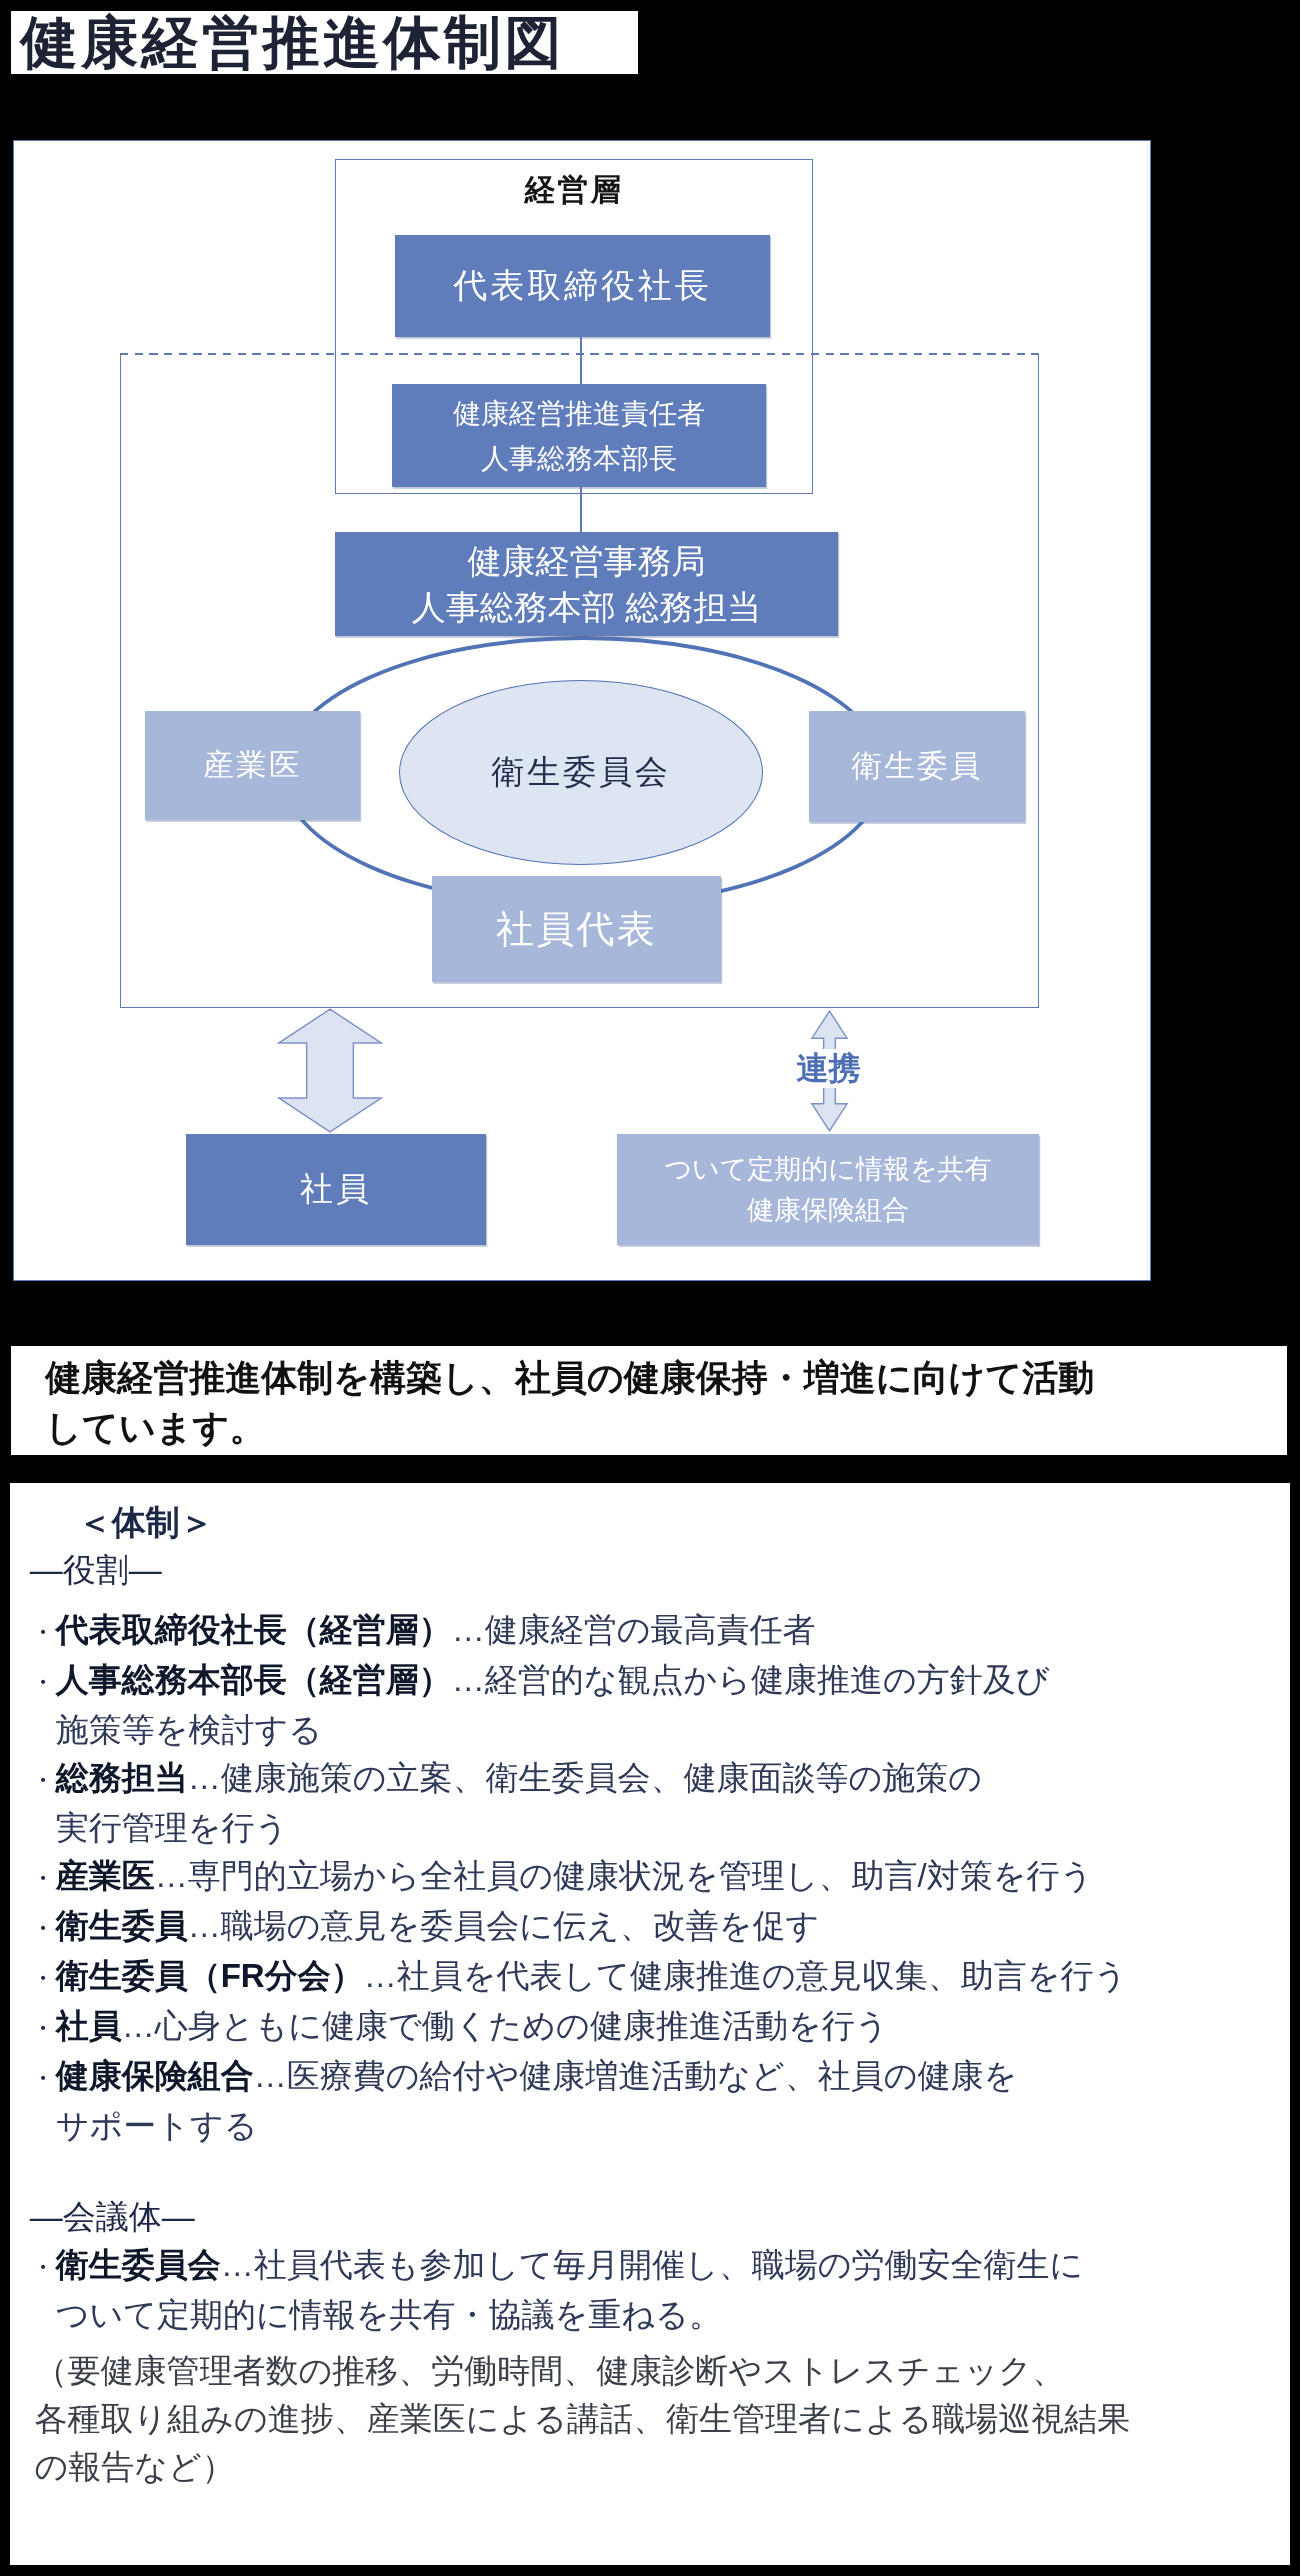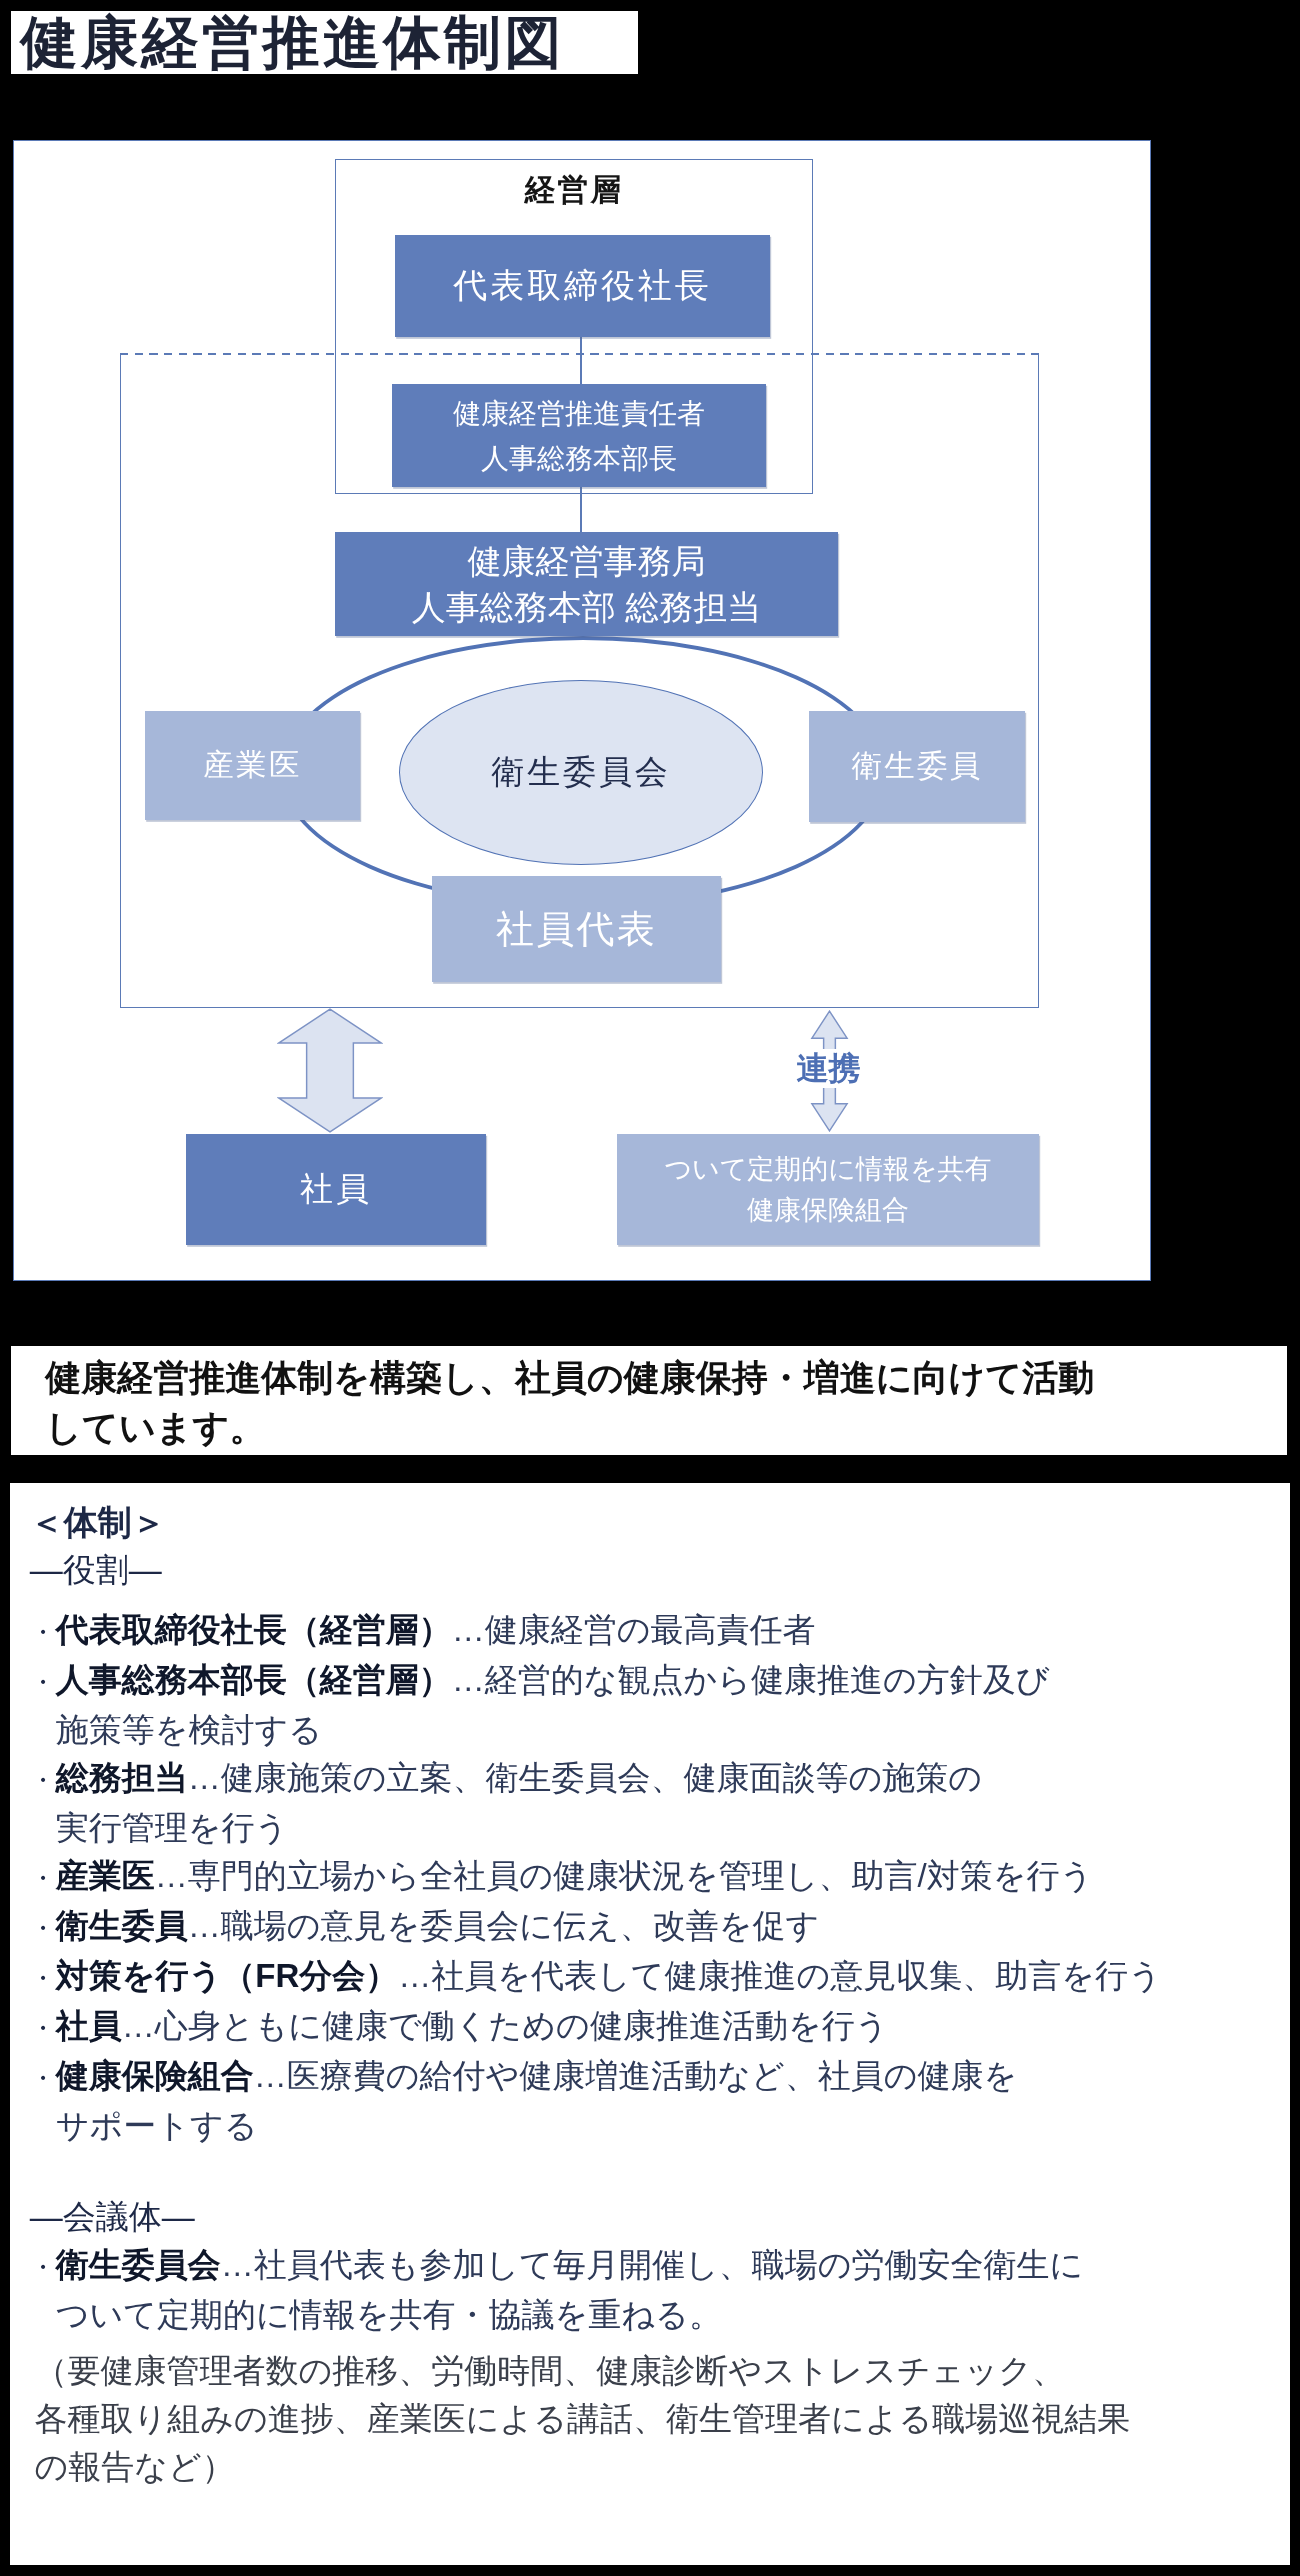--- a/index.html
+++ b/index.html
@@ -56,21 +56,21 @@
 
   
   .banner{left:8.2px;top:1343px;width:1282px;height:115px;background:#fff;border:3.5px solid #000;
           box-sizing:border-box;padding:7px 0 0 34px;font-size:36px;font-weight:700;
           color:#111;line-height:50px;}
 
   
   .desc-panel{left:4.7px;top:1478px;width:1290px;height:1092px;background:#fff;border:5.9px solid #000;
               box-sizing:border-box;padding:15.2px 17.6px 0 20px;font-size:33px;line-height:48px;
               color:#2e3a58;}
-  .sec-title{font-weight:700;font-size:34px;color:#1d2846;}
+  .sec-title{font-weight:700;font-size:34px;color:#1d2846;margin-left:48px;}
   .sec-sub{font-weight:400;color:#1d2846;}
   .roles{margin-top:11.7px;}
   .tline{white-space:nowrap;}
   .tline.cont{padding-left:26px;}
   .bullet{display:inline-block;width:26px;font-size:26px;color:#1d2846;}
   .rname{font-weight:700;color:#0f172a;}
   .rdesc{font-weight:400;color:#2e3a58;}
   .meet-sub{margin-top:43px;}
   .note{margin-top:8.2px;padding-left:4.7px;color:#3a3f4a;font-weight:400;}
 </style>
@@ -167,21 +167,21 @@
           <div class="tline first"><span class="bullet">・</span><span class="rname">総務担当</span><span class="rdesc">…健康施策の立案、衛生委員会、健康面談等の施策の</span></div>
           <div class="tline cont rdesc">実行管理を行う</div>
         </div>
         <div class="role-item">
           <div class="tline first"><span class="bullet">・</span><span class="rname">産業医</span><span class="rdesc">…専門的立場から全社員の健康状況を管理し、助言/対策を行う</span></div>
         </div>
         <div class="role-item">
           <div class="tline first"><span class="bullet">・</span><span class="rname">衛生委員</span><span class="rdesc">…職場の意見を委員会に伝え、改善を促す</span></div>
         </div>
         <div class="role-item">
-          <div class="tline first"><span class="bullet">・</span><span class="rname">対策を行う（FR分会）</span><span class="rdesc">…社員を代表して健康推進の意見収集、助言を行う</span></div>
+          <div class="tline first"><span class="bullet">・</span><span class="rname">衛生委員（FR分会）</span><span class="rdesc">…社員を代表して健康推進の意見収集、助言を行う</span></div>
         </div>
         <div class="role-item">
           <div class="tline first"><span class="bullet">・</span><span class="rname">社員</span><span class="rdesc">…心身ともに健康で働くための健康推進活動を行う</span></div>
         </div>
         <div class="role-item">
           <div class="tline first"><span class="bullet">・</span><span class="rname">健康保険組合</span><span class="rdesc">…医療費の給付や健康増進活動など、社員の健康を</span></div>
           <div class="tline cont rdesc">サポートする</div>
         </div>
       </div>
     <div class="sec-sub meet-sub">―会議体―</div>

